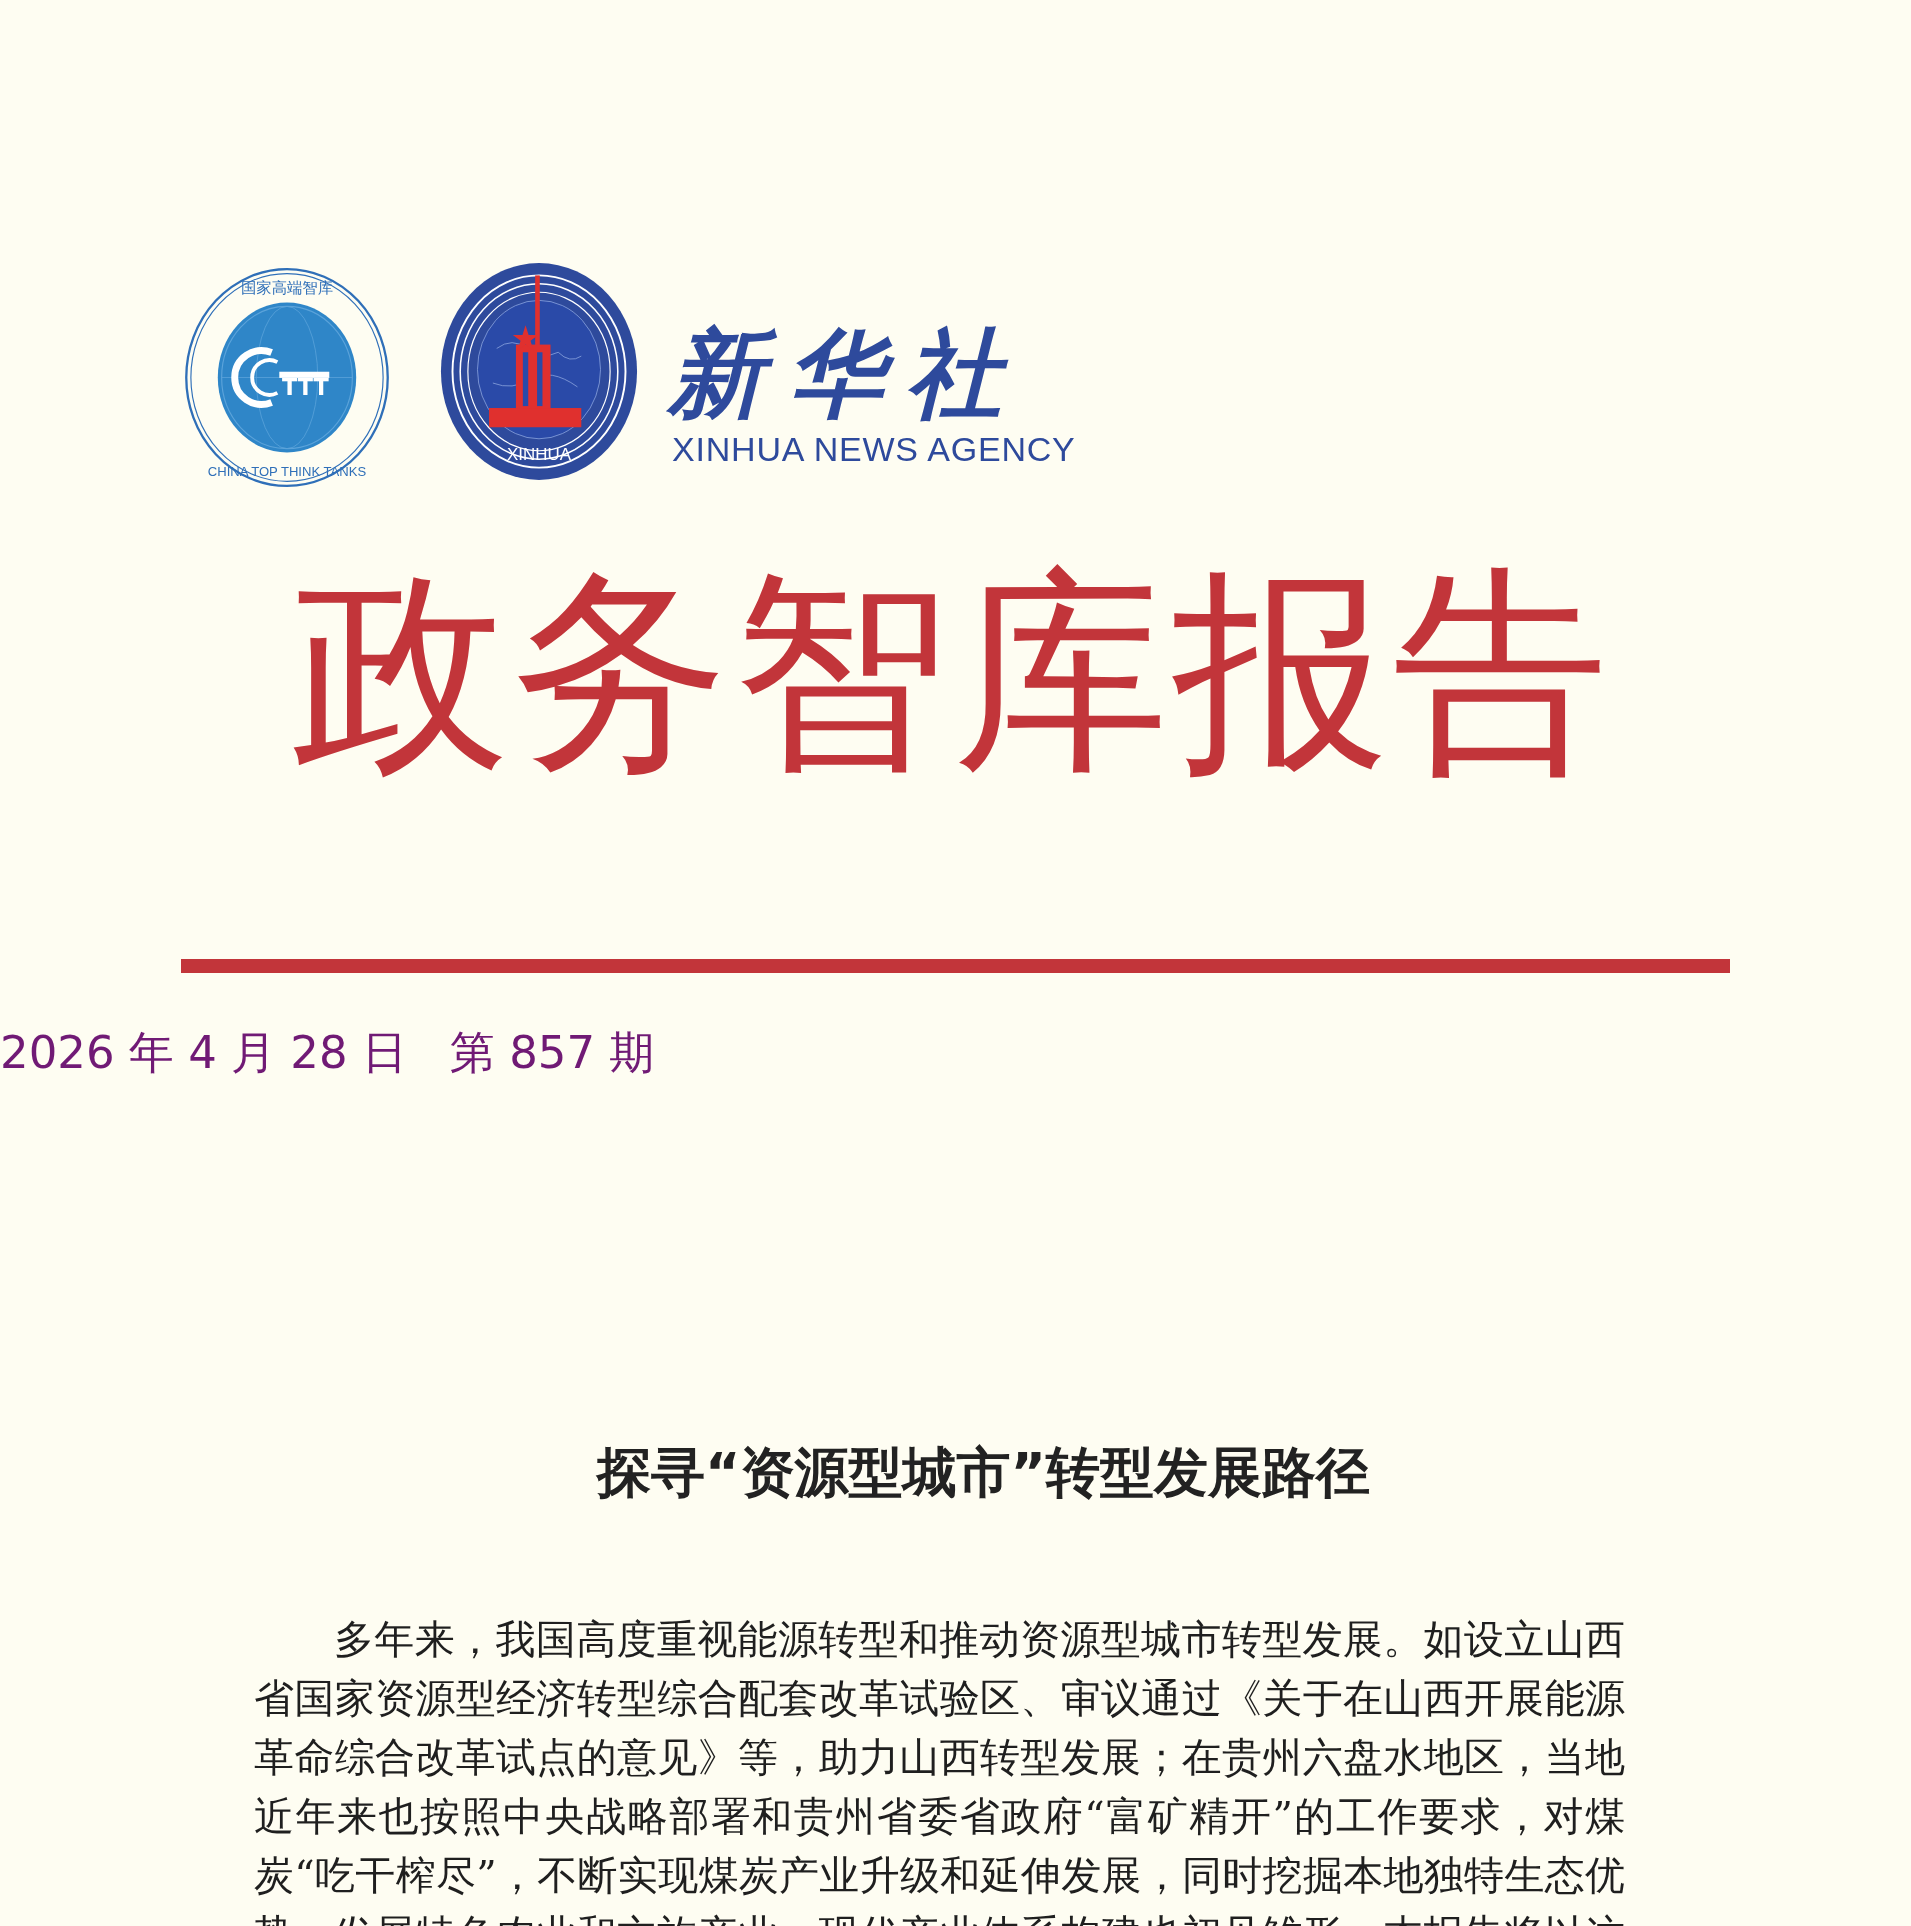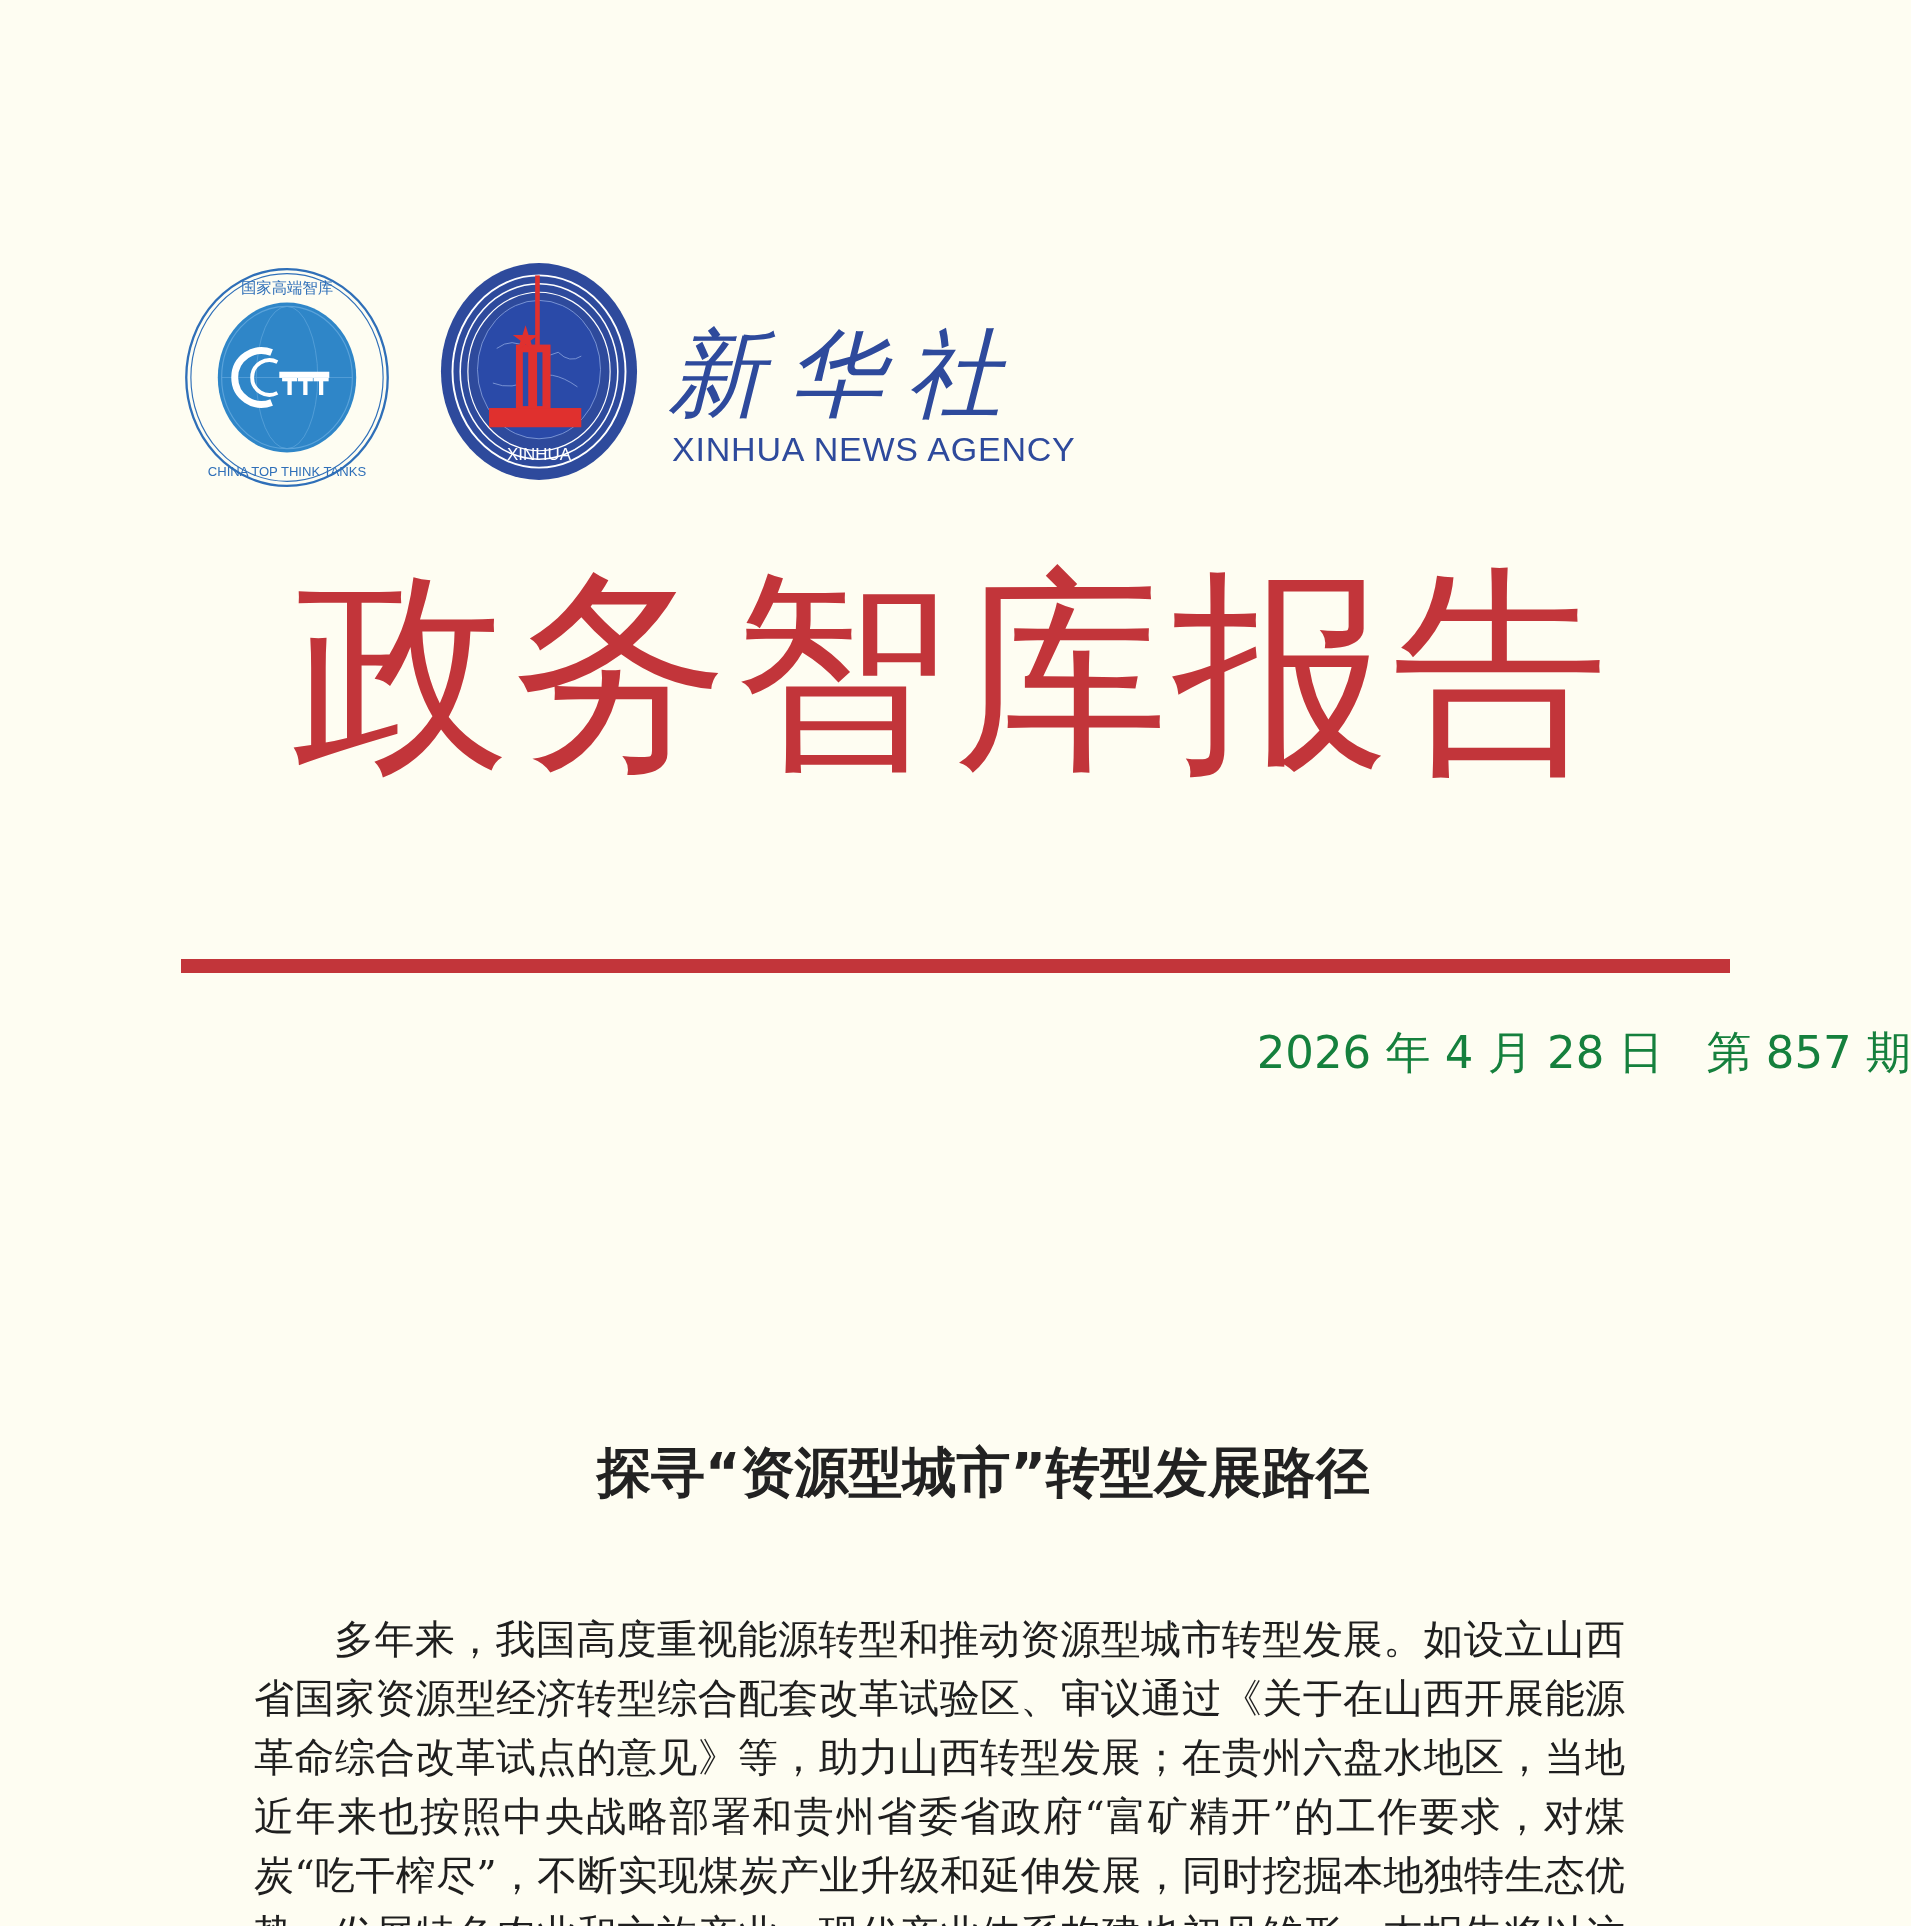--- a/index.html
+++ b/index.html
@@ -4,33 +4,33 @@
 <style>
   html, body { margin:0; padding:0; }
   body { width:1911px; height:2703px; background:#FEFDF2; position:relative; overflow:hidden;
          font-family:"DejaVu Sans", sans-serif; color:#1e1e1e; }
   .abs { position:absolute; }
 
   
   #ctt-logo { left:183px; top:266px; width:208px; height:223px; }
   #xinhua-logo { left:439px; top:260px; width:200px; height:223px; }
   #xinhua-wordmark { left:668px; top:324px; width:385px; height:100px;
-        font-family:"DejaVu Serif", serif; font-weight:normal; font-style:italic;
+        font-family:"DejaVu Serif", serif; font-weight:bold; font-style:italic;
         color:#2E4A9C; font-size:96px; letter-spacing:23px; line-height:100px; white-space:nowrap; }
   #xinhua-en { left:672px; top:430px; width:378px; font-size:34px; color:#2E4A9C;
         font-family:"Liberation Sans", sans-serif; letter-spacing:0.8px; white-space:nowrap; }
 
   
   #main-title { left:293px; top:555px; width:1317px; height:239px; color:#C2353A;
         font-family:Liberation Serif, serif; font-size:216px; line-height:239px;
         letter-spacing:3.9px; white-space:nowrap; transform:scaleY(1.0); }
 
   #red-rule { left:181px; top:959px; width:1549px; height:14px; background:#C2353A; }
 
-  #issue-line { left:0; top:1023px; width:1911px; text-align:right; font-size:45px; color:#15803d;
+  #issue-line { left:0; top:1023px; width:1911px; text-align:left; font-size:45px; color:#701a75;
         font-family:"DejaVu Sans", sans-serif; white-space:pre; }
 
   #report-headline { left:0; top:1437px; width:1911px; text-align:center; font-size:54px;
         font-weight:bold; color:#222; font-family:"DejaVu Sans", sans-serif;margin-left:28px; }
 
   #body-text { left:254px; top:1610px; width:1371px; font-family:"DejaVu Serif", serif;
         font-size:40px; line-height:59px; color:#1f1f1f; text-align:justify; }
   #body-text p { margin:0; text-indent:2em; }
 </style>
 </head>

